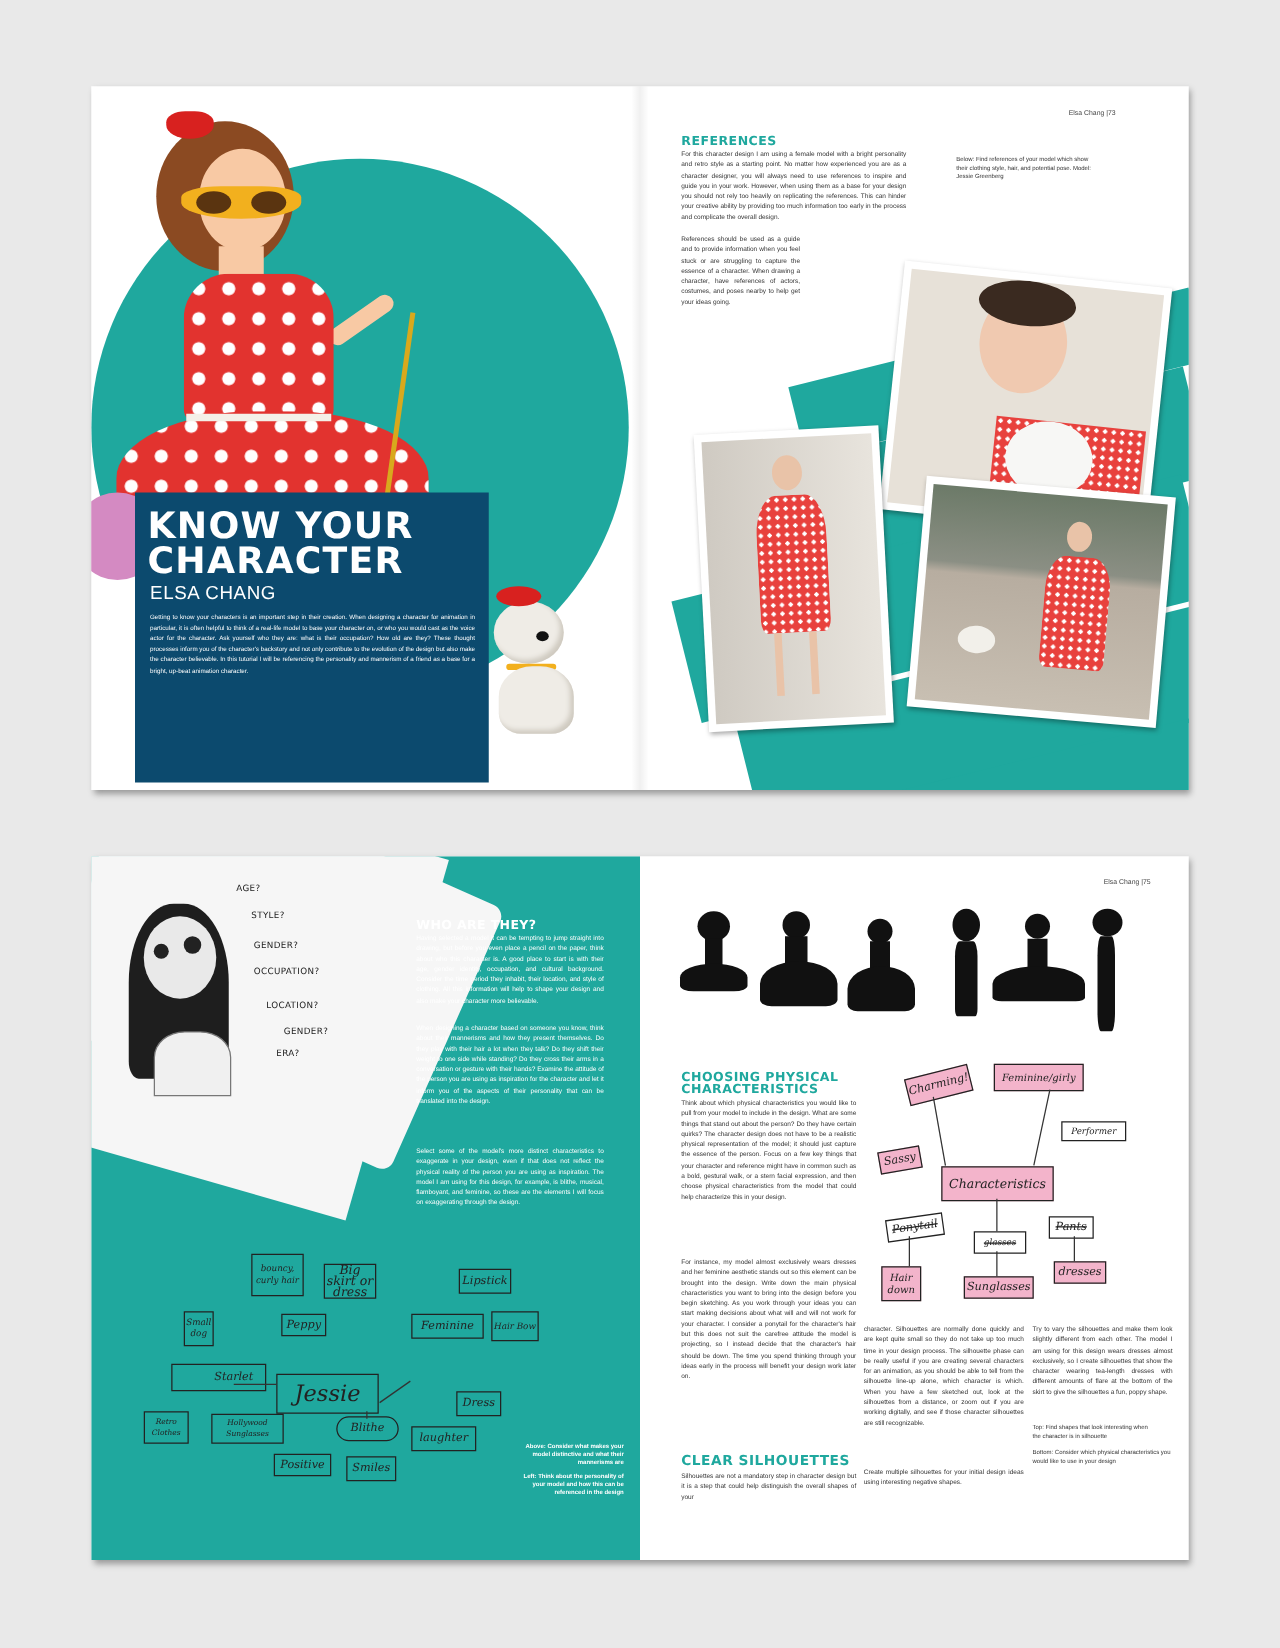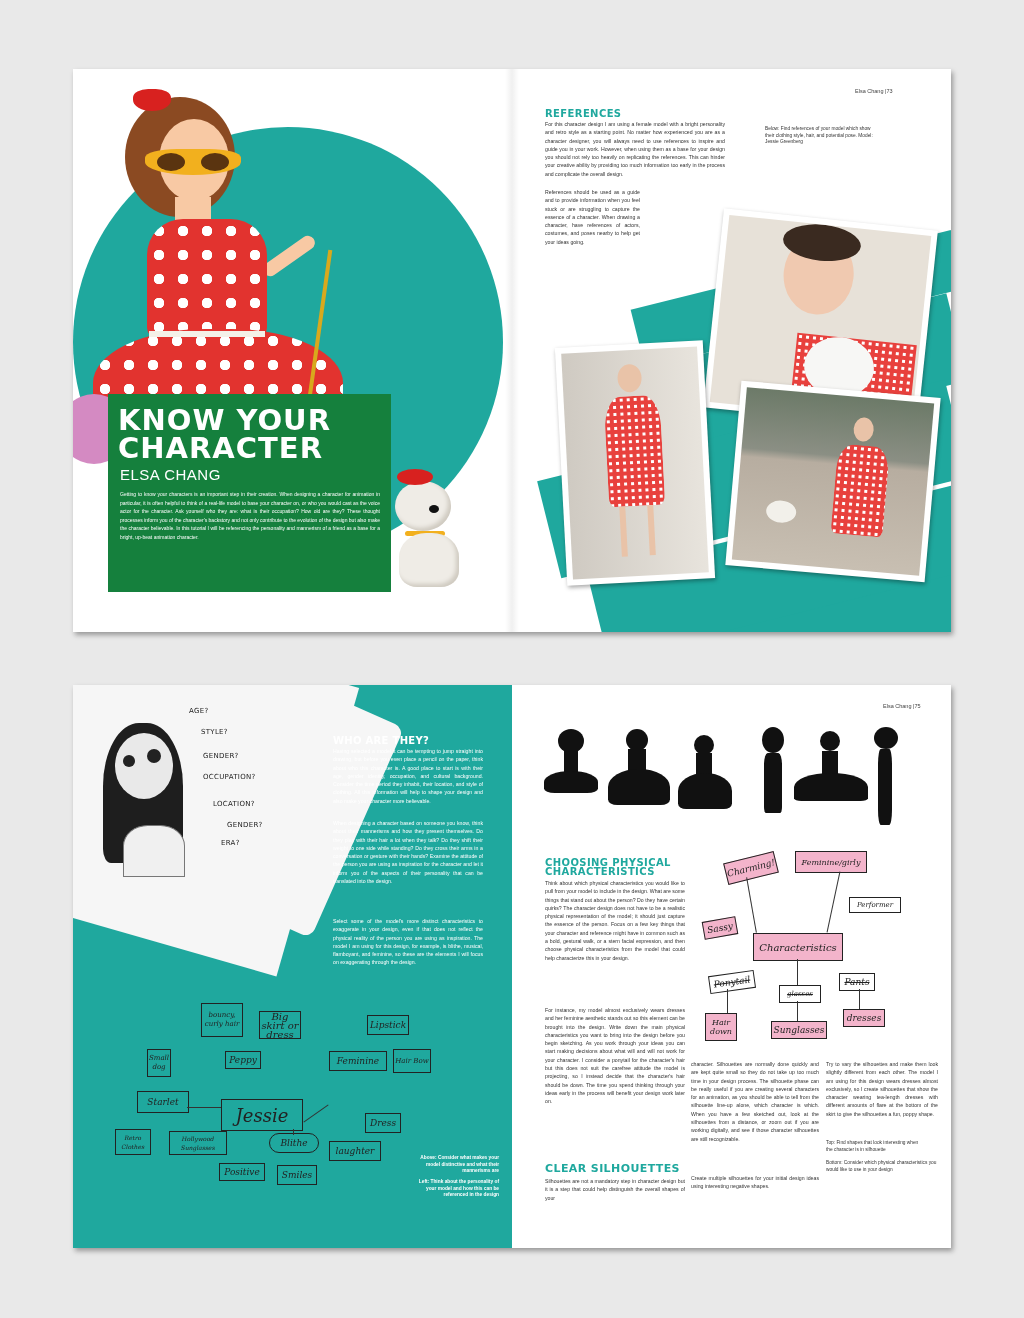--- a/index.html
+++ b/index.html
@@ -49,21 +49,21 @@
 
     <div class="abs dot-dress-big" style="left:84px;top:150px;width:120px;height:120px;border-radius:30% 30% 10% 10%;"></div>
     <div class="abs dot-dress-big" style="left:30px;top:260px;width:250px;height:120px;border-radius:45% 45% 10% 10%;"></div>
     <div class="abs" style="left:86px;top:262px;width:116px;height:6px;background:#f4f0e8;"></div>
 
     <div class="abs circle" style="left:-4px;top:325px;width:70px;height:70px;background:#d48ac2;"></div>
 
     <div class="abs" style="left:250px;top:180px;width:4px;height:220px;background:#d8a91d;transform:rotate(8deg);"></div>
   </div>
 
-  <div class="abs" style="left:35px;top:325px;width:283px;height:198px;background:#15803d;">
+  <div class="abs" style="left:35px;top:325px;width:283px;height:232px;background:#0c4a6e;">
     <div style="position:absolute;left:10px;top:12px;font-family:'DejaVu Sans',sans-serif;font-weight:bold;font-size:29px;line-height:28px;color:#fff;letter-spacing:1px;">KNOW YOUR</div>
     <div style="position:absolute;left:10px;top:40px;font-family:'DejaVu Sans',sans-serif;font-weight:bold;font-size:29px;line-height:28px;color:#fff;letter-spacing:1px;">CHARACTER</div>
     <div style="position:absolute;left:12px;top:72px;font-family:'Liberation Sans',sans-serif;font-size:15px;color:#fff;letter-spacing:.5px;">ELSA CHANG</div>
     <div class="body-text" style="position:absolute;left:12px;top:96px;width:260px;color:#fff;font-size:5px;line-height:8.5px;">Getting to know your characters is an important step in their creation. When designing a character for animation in particular, it is often helpful to think of a real-life model to base your character on, or who you would cast as the voice actor for the character. Ask yourself who they are: what is their occupation? How old are they? These thought processes inform you of the character's backstory and not only contribute to the evolution of the design but also make the character believable. In this tutorial I will be referencing the personality and mannerism of a friend as a base for a bright, up-beat animation character.</div>
   </div>
 
   <div class="abs" style="left:322px;top:400px;width:70px;height:120px;">
     <div class="abs circle" style="left:0;top:12px;width:56px;height:50px;background:#efece6;box-shadow:inset -3px -3px 4px #cfcac0;"></div>
     <div class="abs circle" style="left:34px;top:36px;width:10px;height:8px;background:#111;"></div>
     <div class="abs" style="left:2px;top:0;width:36px;height:16px;background:#d8211f;border-radius:50%;"></div>
@@ -137,21 +137,21 @@
   <div class="abs body-text" style="left:260px;top:62px;width:150px;color:#fff;">Having selected a model it can be tempting to jump straight into drawing, but before you even place a pencil on the paper, think about who this character is. A good place to start is with their age, gender identity, occupation, and cultural background. Consider the time period they inhabit, their location, and style of clothing. All this information will help to shape your design and also make your character more believable.</div>
   <div class="abs body-text" style="left:260px;top:134px;width:150px;color:#fff;">When designing a character based on someone you know, think about their mannerisms and how they present themselves. Do they play with their hair a lot when they talk? Do they shift their weight to one side while standing? Do they cross their arms in a conversation or gesture with their hands? Examine the attitude of the person you are using as inspiration for the character and let it inform you of the aspects of their personality that can be translated into the design.</div>
   <div class="abs body-text" style="left:260px;top:232px;width:150px;color:#fff;">Select some of the model's more distinct characteristics to exaggerate in your design, even if that does not reflect the physical reality of the person you are using as inspiration. The model I am using for this design, for example, is blithe, musical, flamboyant, and feminine, so these are the elements I will focus on exaggerating through the design.</div>
 
   <div class="abs" style="left:60px;top:310px;width:300px;height:200px;">
     <div class="sketch-box" style="left:88px;top:104px;width:80px;height:30px;font-size:18px;">Jessie</div>
     <div class="sketch-box" style="left:68px;top:8px;width:40px;height:32px;font-size:7px;">bouncy, curly hair</div>
     <div class="sketch-box" style="left:126px;top:16px;width:40px;height:26px;font-size:10px;">Big skirt or dress</div>
     <div class="sketch-box" style="left:92px;top:56px;width:34px;height:16px;">Peppy</div>
     <div class="sketch-box" style="left:14px;top:54px;width:22px;height:26px;font-size:7px;">Small dog</div>
-    <div class="sketch-box" style="left:4px;top:96px;width:50px;height:20px;">Starlet</div>
+    <div class="sketch-box" style="left:4px;top:96px;width:50px;height:20px;padding-left:24px;">Starlet</div>
     <div class="sketch-box" style="left:-18px;top:134px;width:34px;height:24px;font-size:6px;">Retro Clothes</div>
     <div class="sketch-box" style="left:36px;top:136px;width:56px;height:22px;font-size:6px;">Hollywood Sunglasses</div>
     <div class="sketch-box" style="left:136px;top:138px;width:48px;height:18px;border-radius:10px;">Blithe</div>
     <div class="sketch-box" style="left:86px;top:168px;width:44px;height:16px;">Positive</div>
     <div class="sketch-box" style="left:144px;top:170px;width:38px;height:18px;">Smiles</div>
     <div class="sketch-box" style="left:196px;top:146px;width:50px;height:18px;">laughter</div>
     <div class="sketch-box" style="left:196px;top:56px;width:56px;height:18px;">Feminine</div>
     <div class="sketch-box" style="left:234px;top:20px;width:40px;height:18px;">Lipstick</div>
     <div class="sketch-box" style="left:260px;top:54px;width:36px;height:22px;font-size:7px;">Hair Bow</div>
     <div class="sketch-box" style="left:232px;top:94px;width:34px;height:18px;margin-top:24px;">Dress</div>

